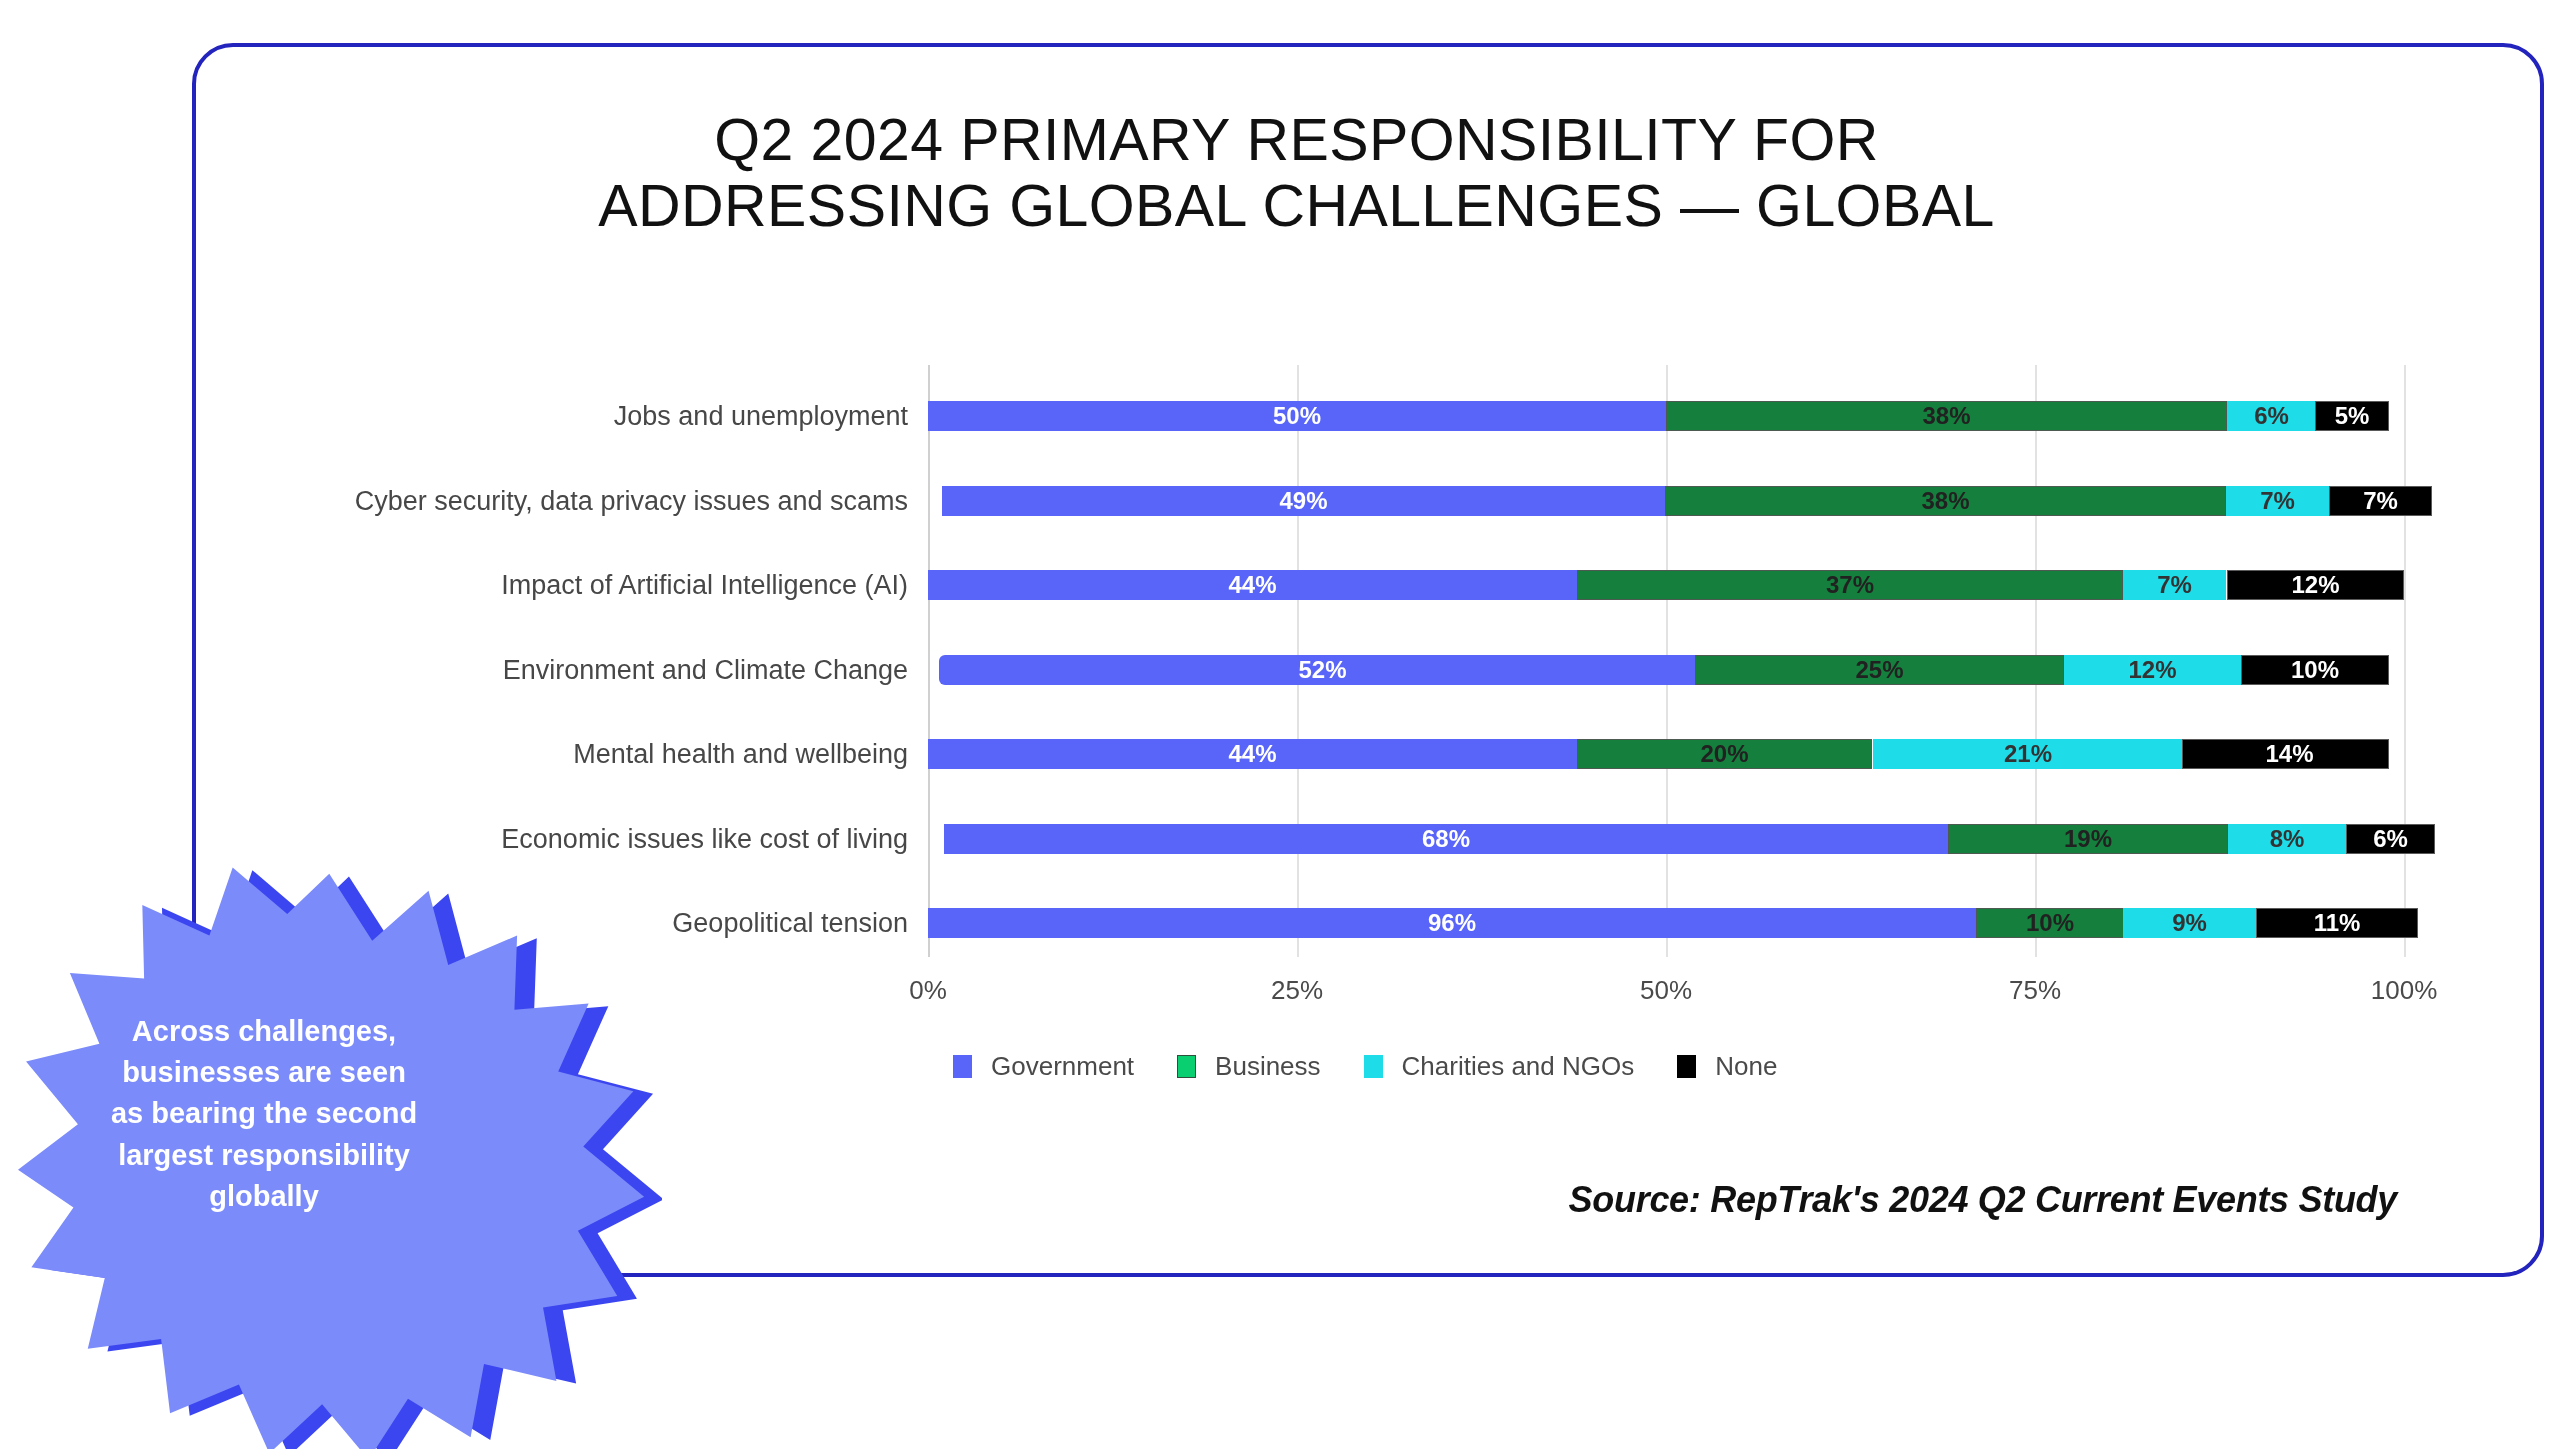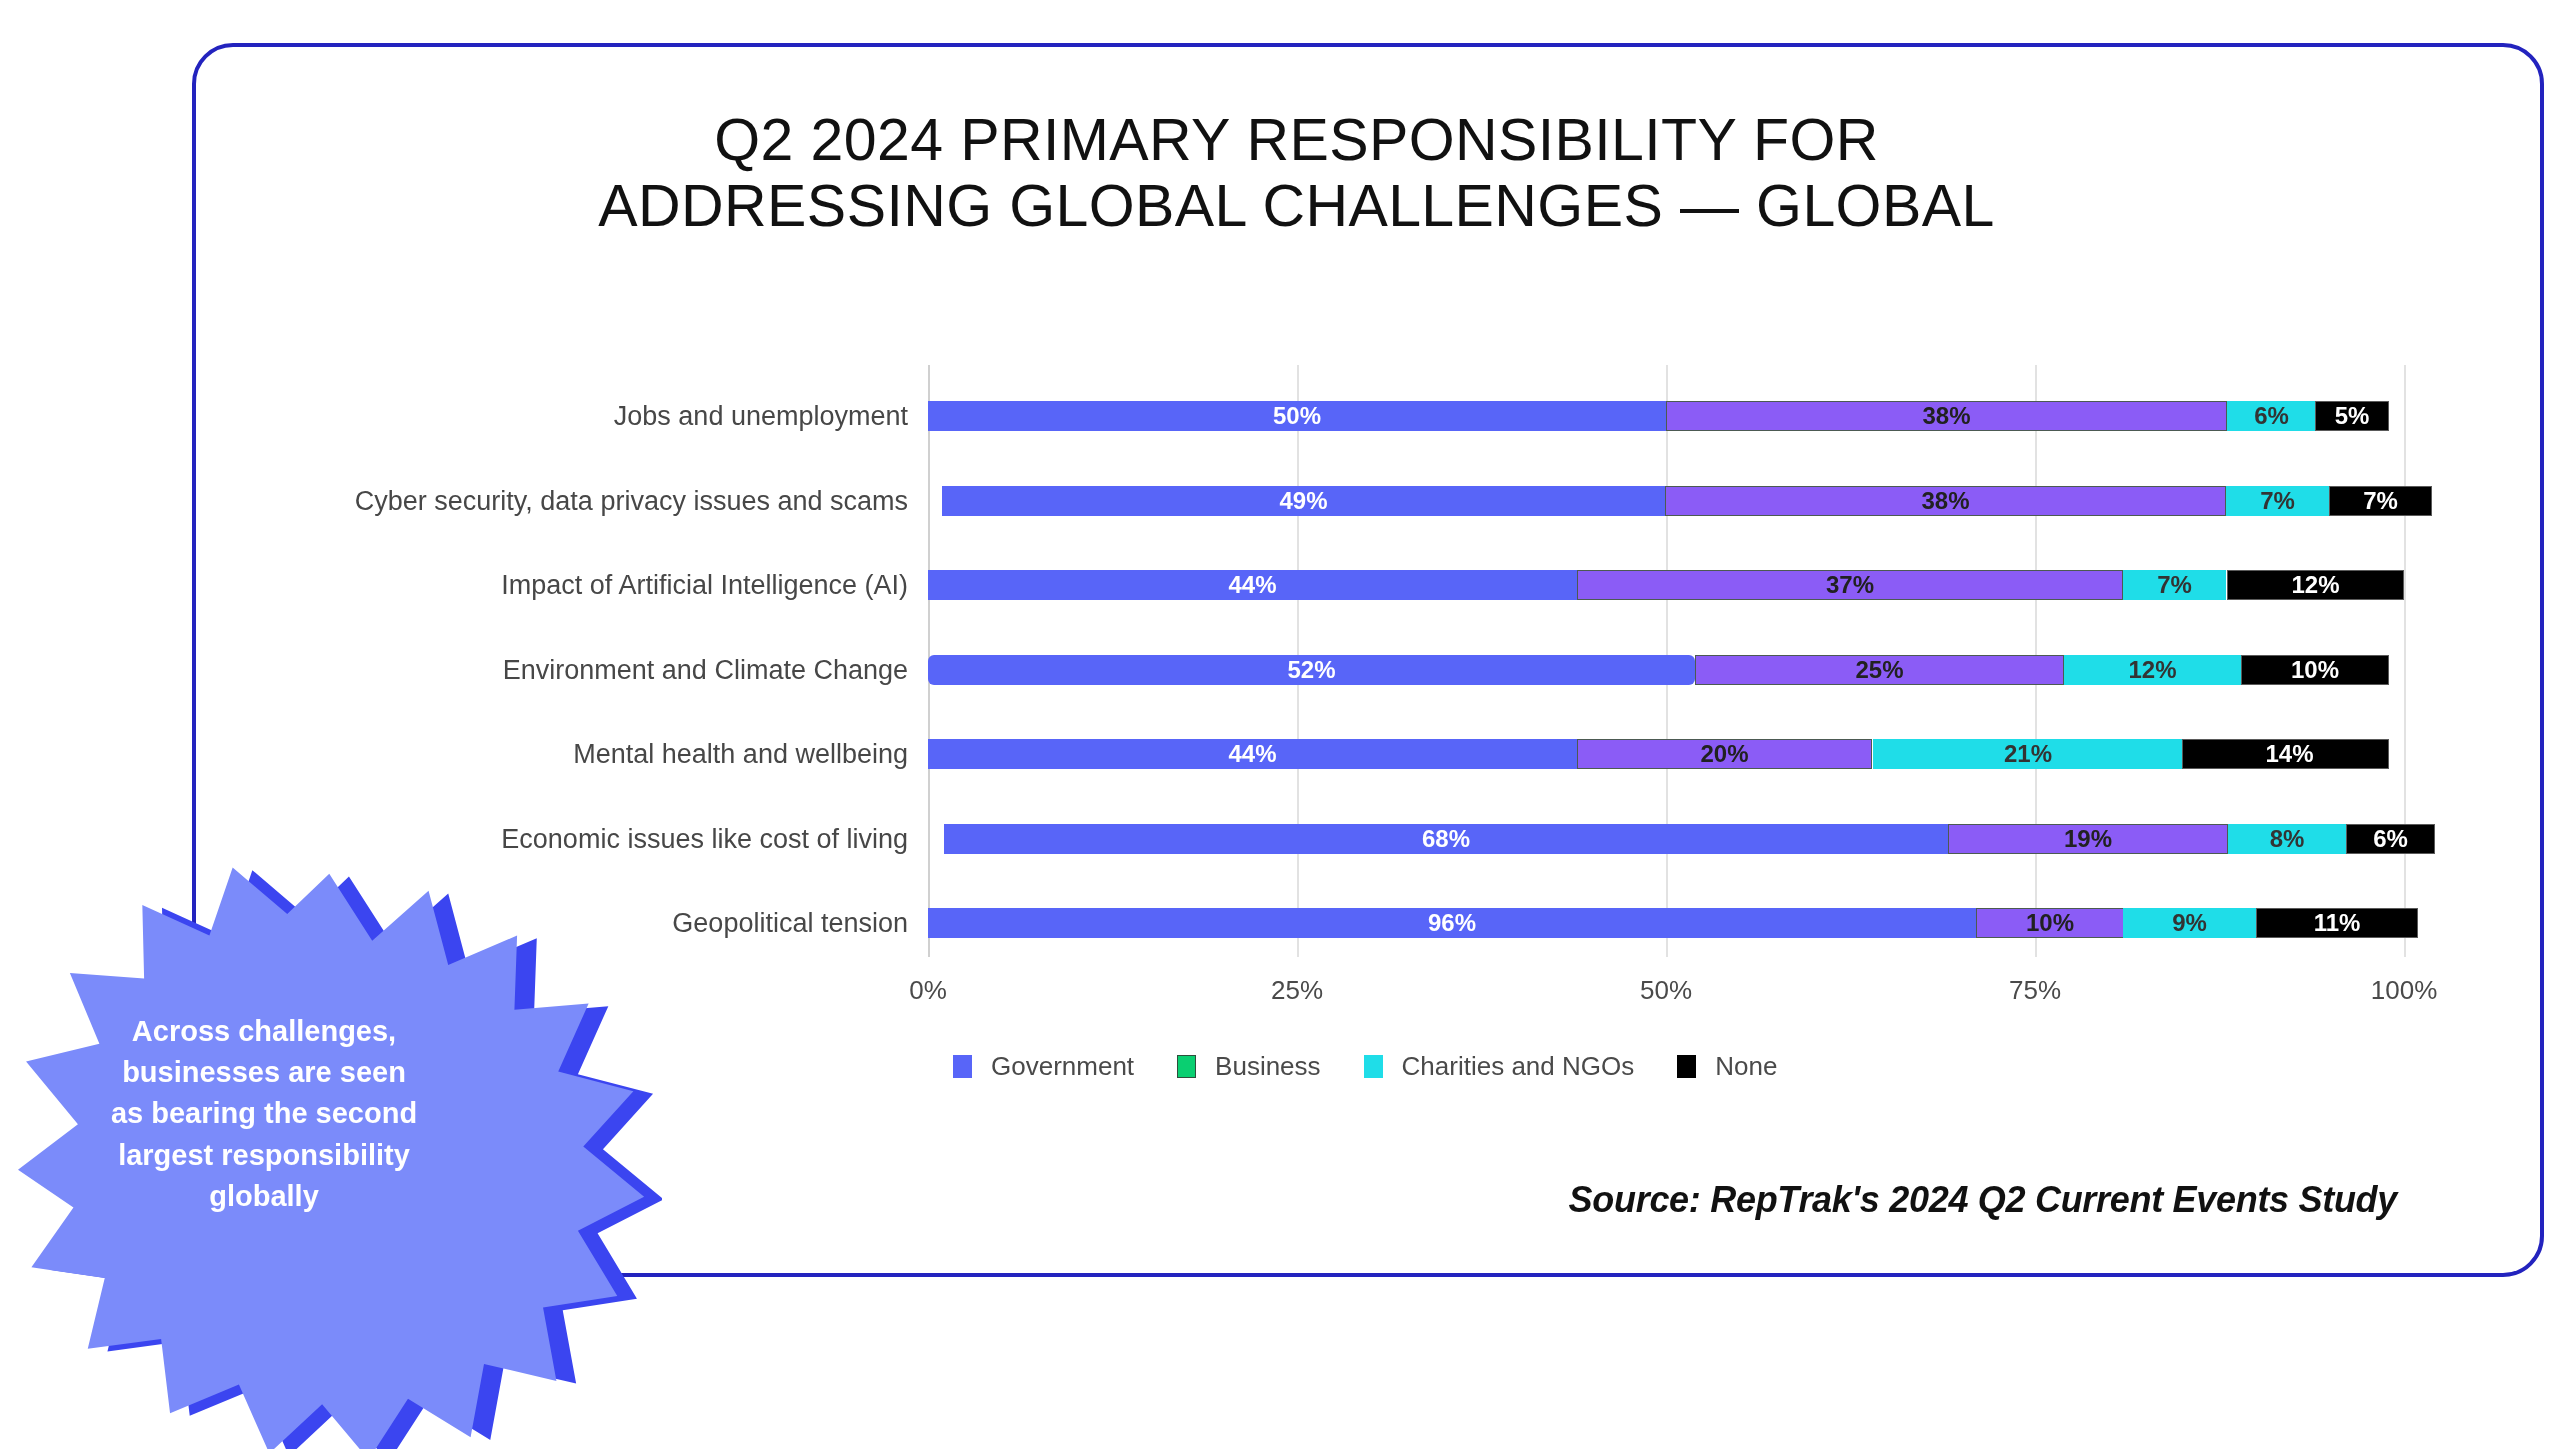--- a/index.html
+++ b/index.html
@@ -93,21 +93,21 @@
     box-sizing: border-box;
     display: flex;
     align-items: center;
     justify-content: center;
     font-size: 24px;
     font-weight: 700;
     white-space: nowrap;
     font-family: "Liberation Sans", sans-serif;
   }
   .seg.government { background: #5865F8; color: #ffffff; }
-  .seg.business   { background: #8b5cf6; color: #212121; border: 1.8px solid #4c5a52; }
+  .seg.business   { background: #15803d; color: #212121; border: 1.8px solid #4c5a52; }
   .seg.charities  { background: #1FDDE8; color: #333333; }
   .seg.none       { background: #000000; color: #ffffff; border: 1.8px solid #5a5a5a; }
 
   #cat-labels {
     position: absolute;
     left: 215px;
     top: 365px;
     width: 693px;
     height: 592px;
   }
@@ -257,21 +257,21 @@
       <div class="row" style="top: 193px;">
         <div class="bar-track">
           <div class="seg government" style="left: 0px; width: 649px;">44%</div>
           <div class="seg business" style="left: 649px; width: 546px;">37%</div>
           <div class="seg charities" style="left: 1195px; width: 103px;">7%</div>
           <div class="seg none" style="left: 1299px; width: 177px;">12%</div>
         </div>
       </div>
       <div class="row" style="top: 278px;">
         <div class="bar-track">
-          <div class="seg government" style="left: 0px; width: 767px; border-radius: 6px;">52%</div>
+          <div class="seg government" style="left: 11px; width: 767px; border-radius: 6px;">52%</div>
           <div class="seg business" style="left: 767px; width: 369px;">25%</div>
           <div class="seg charities" style="left: 1136px; width: 177px;">12%</div>
           <div class="seg none" style="left: 1313px; width: 148px;">10%</div>
         </div>
       </div>
       <div class="row" style="top: 362px;">
         <div class="bar-track">
           <div class="seg government" style="left: 0px; width: 649px;">44%</div>
           <div class="seg business" style="left: 649px; width: 295px;">20%</div>
           <div class="seg charities" style="left: 945px; width: 310px;">21%</div>

